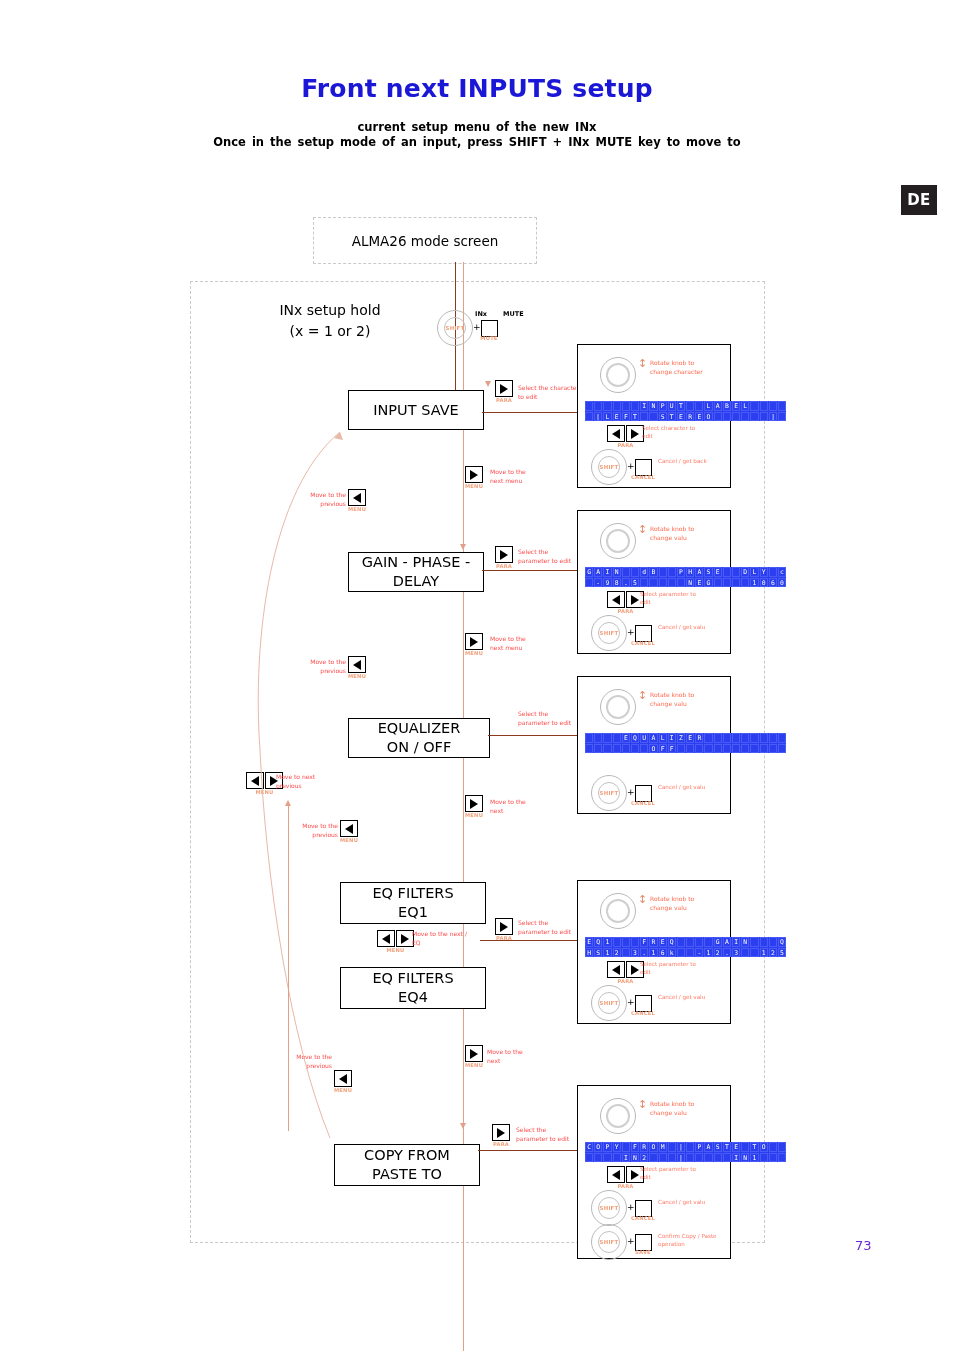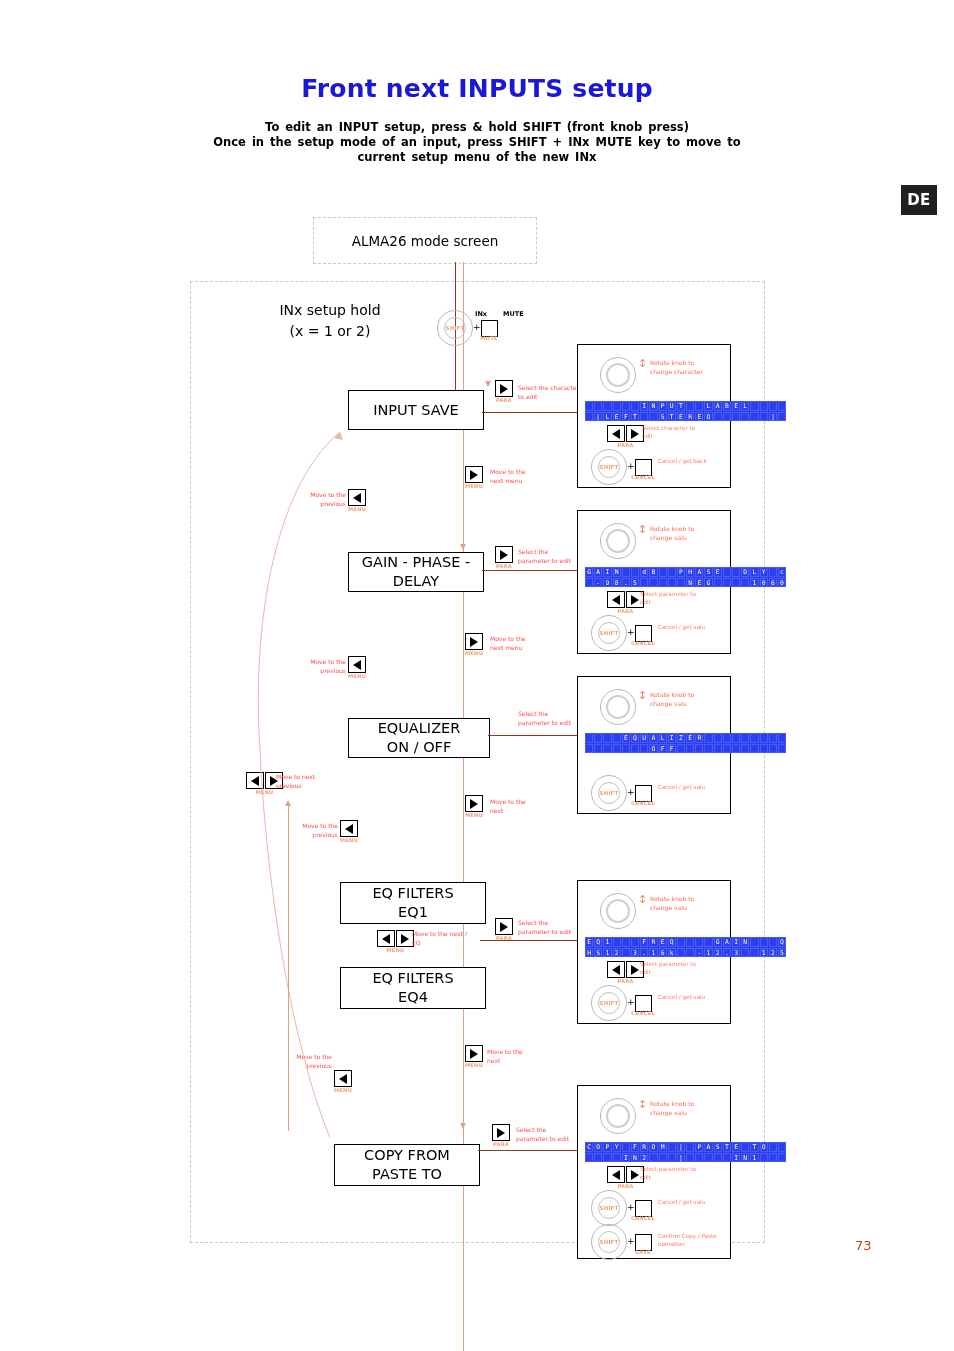--- a/index.html
+++ b/index.html
@@ -22,21 +22,21 @@
     top:120px;left:177px;width:600px;text-align:center;
     color:#000;font-size:11.5px;font-weight:bold;line-height:15.2px;
     word-spacing:2px;
   }
   #de-badge{
     top:185px;left:901px;width:36px;height:30px;
     background:#231f20;color:#fff;font-size:15px;font-weight:bold;
     display:flex;align-items:center;justify-content:center;letter-spacing:.5px;
   }
   #page-number{
-    top:1238px;left:855px;color:#c2410c;font-size:13px;
+    top:1238px;left:855px;color:#6d28d9;font-size:13px;
   }
 
   
   .dashbox{border:1px dashed #c9c9c9;}
   #main-screen-box{
     top:217px;left:313px;width:222px;height:45px;
     display:flex;align-items:center;justify-content:center;
     font-size:13.5px;color:#000;
   }
   #setup-region{
@@ -134,23 +134,22 @@
   .sqbtn{
     width:15px;height:15px;border:1.8px solid #000;background:#fff;
   }
 </style>
 </head>
 <body>
 
 <div class="abs" id="page-title">Front next INPUTS setup</div>
 
 <div class="abs" id="intro">
-  <div>To edit an INPUT setup, press &amp; hold SHIFT (front knob press)</div>
+  <div>current  setup  menu  of  the  new  INx</div>
   <div>Once in the setup mode of an input, press SHIFT + INx MUTE key to move to</div>
-  <div>current  setup  menu  of  the  new  INx</div>
 </div>
 
 <div class="abs" id="de-badge">DE</div>
 <div class="abs" id="page-number">73</div>
 
 <div class="abs dashbox" id="main-screen-box">
   <span>ALMA26 mode screen</span>
 </div>
 
 <div class="abs dashbox" id="setup-region"></div>

